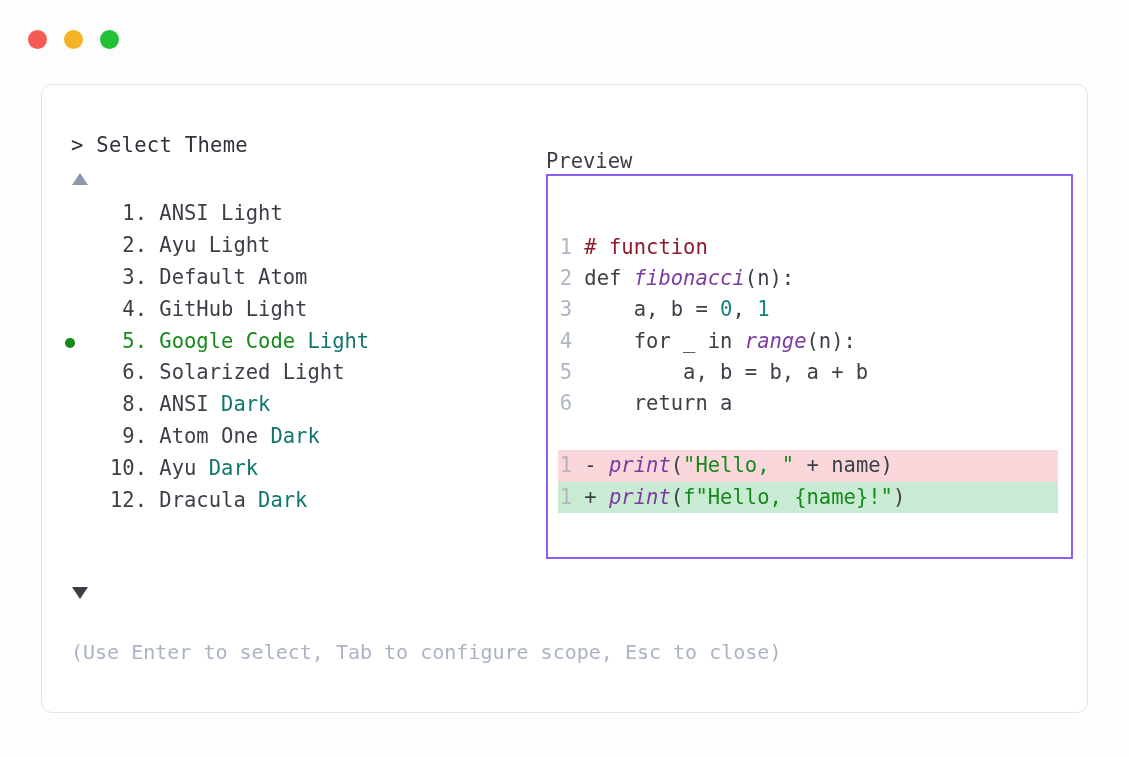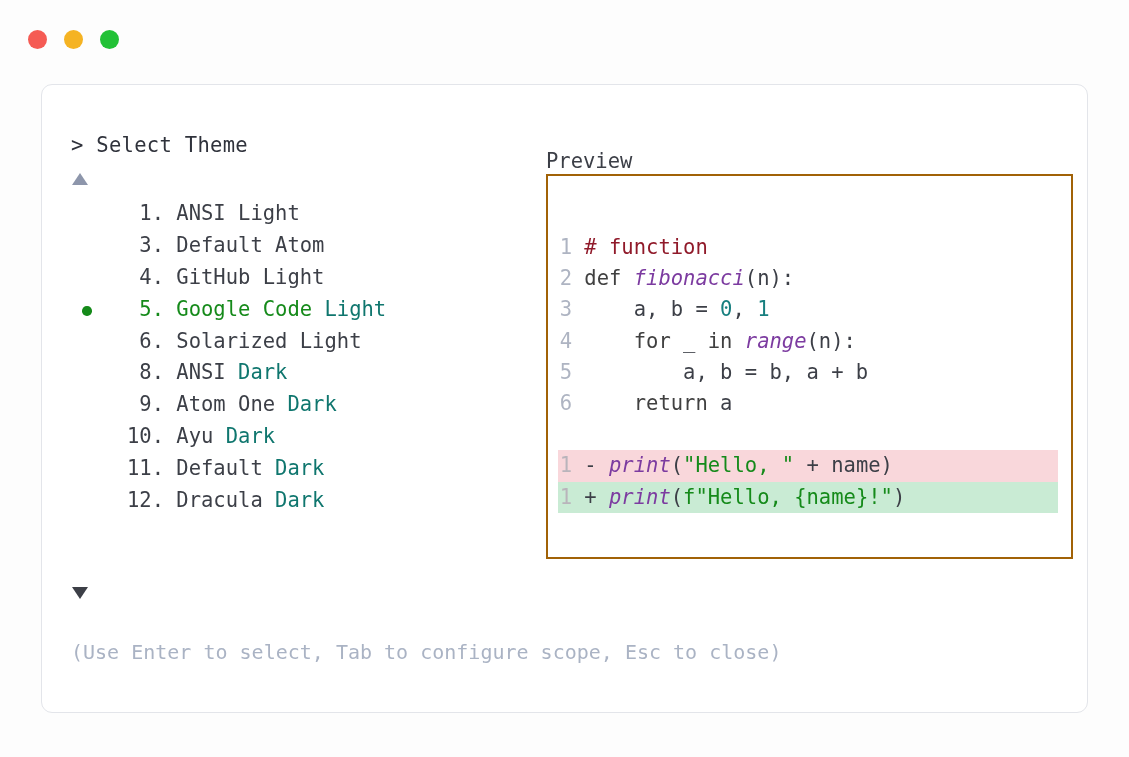--- a/index.html
+++ b/index.html
@@ -63,21 +63,21 @@
     top: 88px;
     border-bottom: 12px solid #8d96ab;
   }
   .arrow-down {
     top: 502px;
     border-top: 12px solid #3c3f47;
   }
 
   .theme-list {
     position: absolute;
-    left: 38px; top: 113px;
+    left: 21px; top: 113px;
     width: 450px;
   }
   .theme-row {
     position: relative;
     height: 31.9px;
     line-height: 31.9px;
     font-size: 20.5px;
     white-space: pre;
     color: #3c3f47;
   }
@@ -118,21 +118,21 @@
     position: absolute;
     left: 504px; top: 64px;
     font-size: 20.5px;
     color: #3c3f47;
     white-space: pre;
   }
   .preview-panel {
     position: absolute;
     left: 504px; top: 89px;
     width: 527px; height: 385px;
-    border: 2px solid #a16207;
+    border: 2px solid #8b5cf6;
     background: #ffffff;
     box-sizing: border-box;
   }
   .code-area {
     position: absolute;
     left: 10px; top: 56px;
     width: 500px;
   }
   .code-line {
     height: 31.2px;
@@ -172,28 +172,28 @@
 </div>
 
 <div class="card">
 
   <div class="prompt">&gt; Select Theme</div>
 
   <div class="arrow-up"></div>
 
   <div class="theme-list">
       <div class="theme-row"><span class="row-num">1.</span><span class="row-name"> ANSI Light</span></div>
+      <div class="theme-row"><span class="row-num">2.</span><span class="row-name"> Ayu Light</span></div>
       <div class="theme-row"><span class="row-num">3.</span><span class="row-name"> Default Atom</span></div>
       <div class="theme-row"><span class="row-num">4.</span><span class="row-name"> GitHub Light</span></div>
       <div class="theme-row selected"><span class="bullet" style="background: rgb(21, 138, 26);"></span><span class="row-num">5.</span><span class="row-name"> Google Code</span><span class="row-suffix muted-suffix"> Light</span></div>
       <div class="theme-row"><span class="row-num">6.</span><span class="row-name"> Solarized Light</span></div>
       <div class="theme-row"><span class="row-num">8.</span><span class="row-name"> ANSI</span><span class="row-suffix muted-suffix"> Dark</span></div>
       <div class="theme-row"><span class="row-num">9.</span><span class="row-name"> Atom One</span><span class="row-suffix muted-suffix"> Dark</span></div>
       <div class="theme-row"><span class="row-num">10.</span><span class="row-name"> Ayu</span><span class="row-suffix muted-suffix"> Dark</span></div>
-      <div class="theme-row"><span class="row-num">11.</span><span class="row-name"> Default</span><span class="row-suffix muted-suffix"> Dark</span></div>
       <div class="theme-row"><span class="row-num">12.</span><span class="row-name"> Dracula</span><span class="row-suffix muted-suffix"> Dark</span></div>
     </div>
 
   <div class="arrow-down"></div>
 
   <div class="footer-hint">(Use Enter to select, Tab to configure scope, Esc to close)</div>
 
   <div class="preview-label">Preview</div>
 
   <div class="preview-panel">

